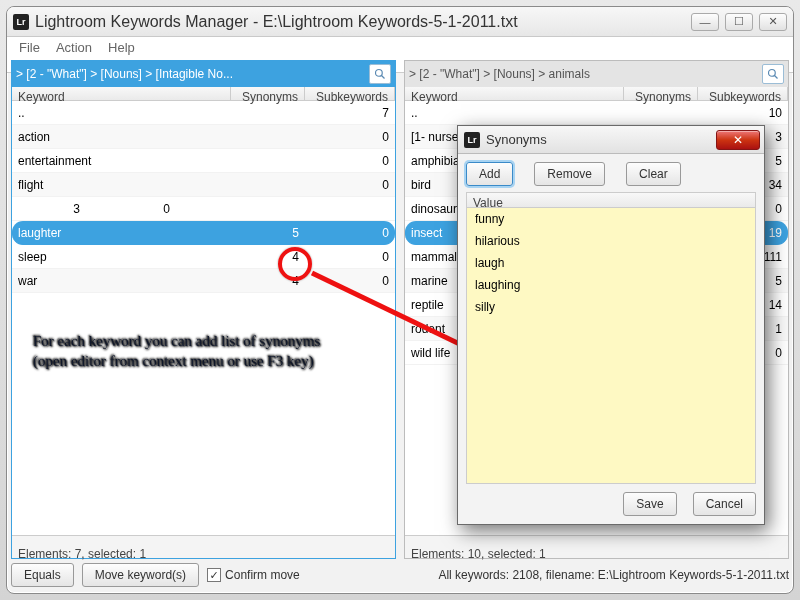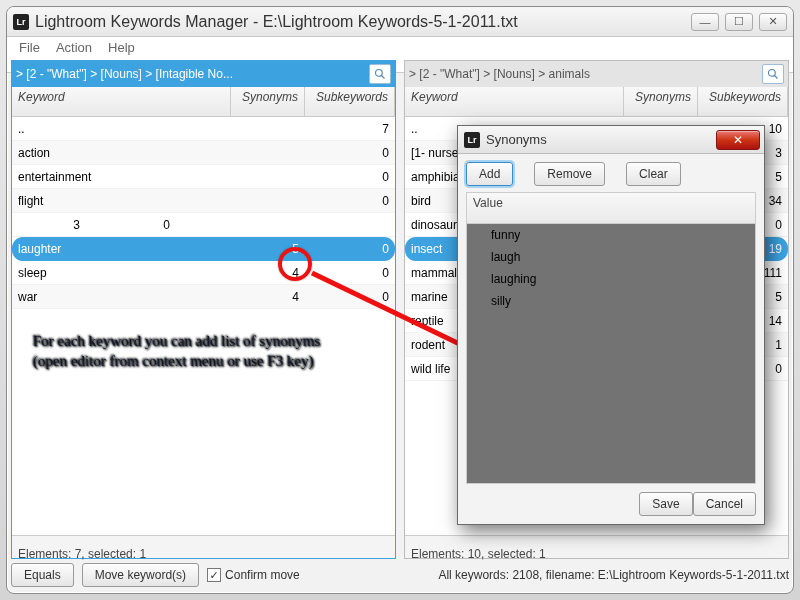--- a/index.html
+++ b/index.html
@@ -79,24 +79,23 @@
 .pane.right .crumbbar { background: #e4e4e4; color: #555; }
 .crumb { flex: 1; overflow: hidden; white-space: nowrap; text-overflow: ellipsis; font-size: 12px; }
 .searchbtn {
   width: 22px; height: 20px;
   background: #fff; border:1px solid #9bbdd6; border-radius:2px;
   display:flex; align-items:center; justify-content:center;
 }
 .searchbtn svg { width:12px; height:12px; }
 
 .tbl-head {
-  display: flex; height: 30px;
+  display: flex; height: 14px;
   background: linear-gradient(#f8f8f8,#eaeaea);
   border-bottom: 1px solid #ccc;
-  font-style: italic;
 }
 .tbl-head > div {
   border-right: 1px solid #ccc;
   padding: 3px 6px; color: #444;
 }
 .col-k { flex: 1; }
 .col-s { width: 74px; text-align: right; }
 .col-sub { width: 90px; text-align: right; }
 
 .rows { flex:1; overflow: hidden; position: relative; }
@@ -175,28 +174,28 @@
   width:44px; height:20px; border-radius:3px;
   background:linear-gradient(#e77,#c31,#a11);
   border:1px solid #851515; color:#fff;
   display:flex; align-items:center; justify-content:center;
   box-shadow:inset 0 1px 0 rgba(255,255,255,.4);
 }
 .dlg-body { position:absolute; top:28px; left:0; right:0; bottom:0; padding:8px; display:flex; flex-direction:column; }
 .dlg-toolbar { display:flex; gap:21px; margin-bottom:6px; }
 .dlg-toolbar .btn.focus { border:1px solid #3a8ac8; box-shadow:0 0 0 2px #a7d3f2; }
 .dlg-colhead {
-  height:32px; background:linear-gradient(#f8f8f8,#eaeaea);
+  height:16px; background:linear-gradient(#f8f8f8,#eaeaea);
   border:1px solid #ccc; padding:3px 6px; color:#444;
 }
 .dlg-list {
-  flex:1; border:1px solid #ccc; border-top:none; background:#737373;padding-left:16px;
+  flex:1; border:1px solid #ccc; border-top:none; background:#fef9c3;
 }
 .dlg-list .item { padding:4px 8px; }
-.dlg-footer { display:flex; justify-content:flex-end; gap:0; padding-top:8px; }
+.dlg-footer { display:flex; justify-content:flex-end; gap:16px; padding-top:8px; }
 </style>
 </head>
 <body>
 
 <div class="window">
 
   <div class="titlebar">
     <div class="app-icon">Lr</div>
     <div class="title">Lightroom Keywords Manager - E:\Lightroom Keywords-5-1-2011.txt</div>
     <div class="winbtns">
@@ -380,20 +379,21 @@
     </div>
     <div class="dlg-body">
       <div class="dlg-toolbar">
         <div class="btn focus">Add</div>
         <div class="btn">Remove</div>
         <div class="btn">Clear</div>
       </div>
       <div class="dlg-colhead">Value</div>
       <div class="dlg-list" id="dlg-list">
           <div class="item">funny</div>
+          <div class="item">hilarious</div>
           <div class="item">laugh</div>
           <div class="item">laughing</div>
           <div class="item">silly</div>
         </div>
       <div class="dlg-footer">
         <div class="btn">Save</div>
         <div class="btn">Cancel</div>
       </div>
     </div>
   </div>

